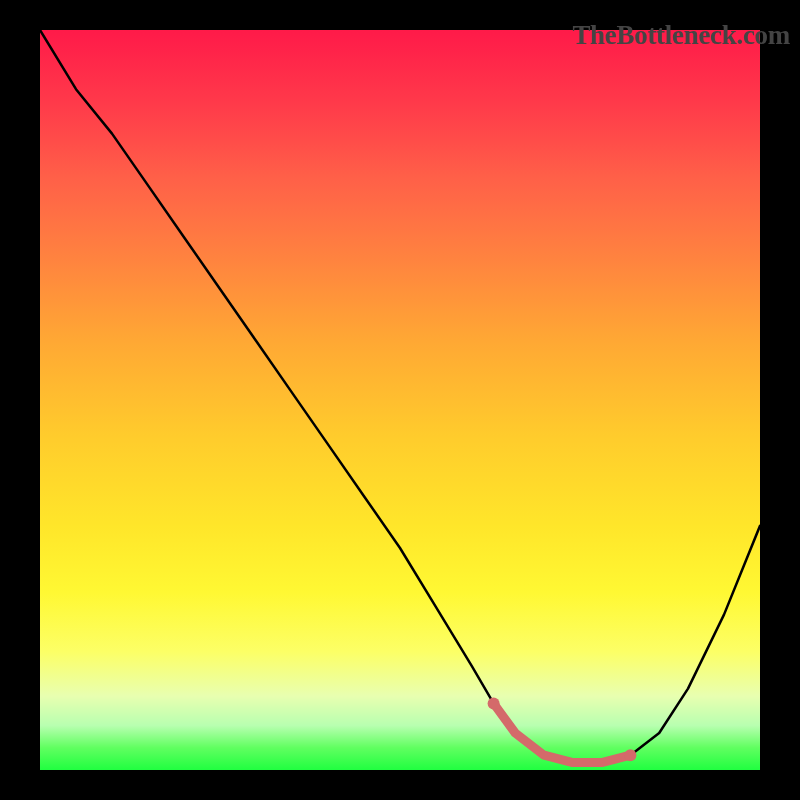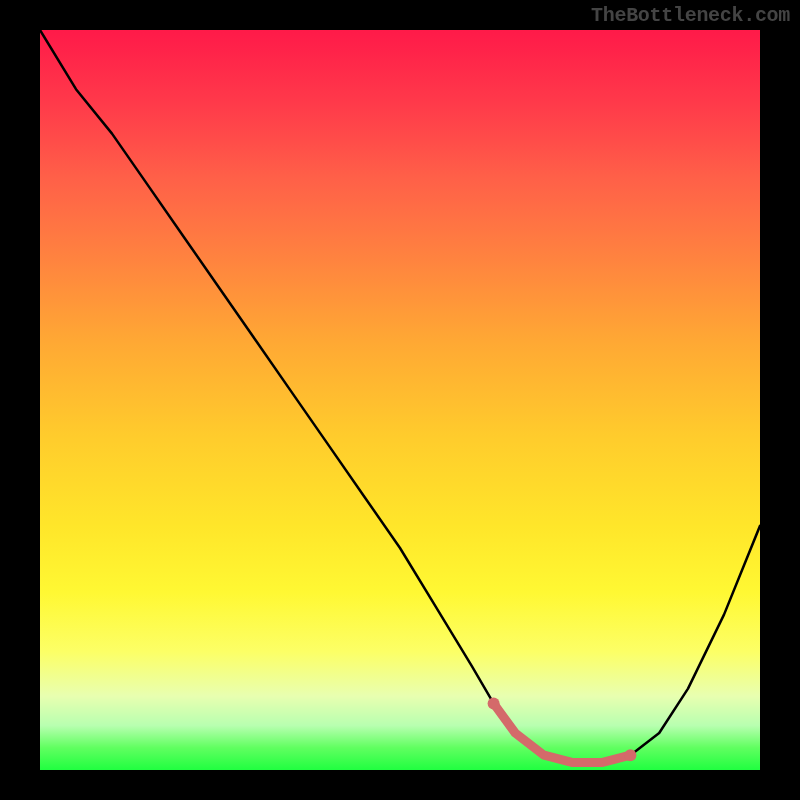--- a/index.html
+++ b/index.html
@@ -11,25 +11,25 @@
     overflow: hidden;
   }
   .container {
     position: relative;
     width: 800px;
     height: 800px;
     background: #000;
   }
   .watermark {
     position: absolute;
-    top: 4px;
+    top: 20px;
     right: 10px;
     color: #444;
-    font-family: Liberation Mono, monospace;
-    font-size: 20px;
+    font-family: Liberation Serif, serif;
+    font-size: 27px;
     font-weight: 600;
     z-index: 10;
     letter-spacing: -0.3px;
   }
   .plot-area {
     position: absolute;
     left: 40px;
     top: 30px;
     width: 720px;
     height: 740px;

